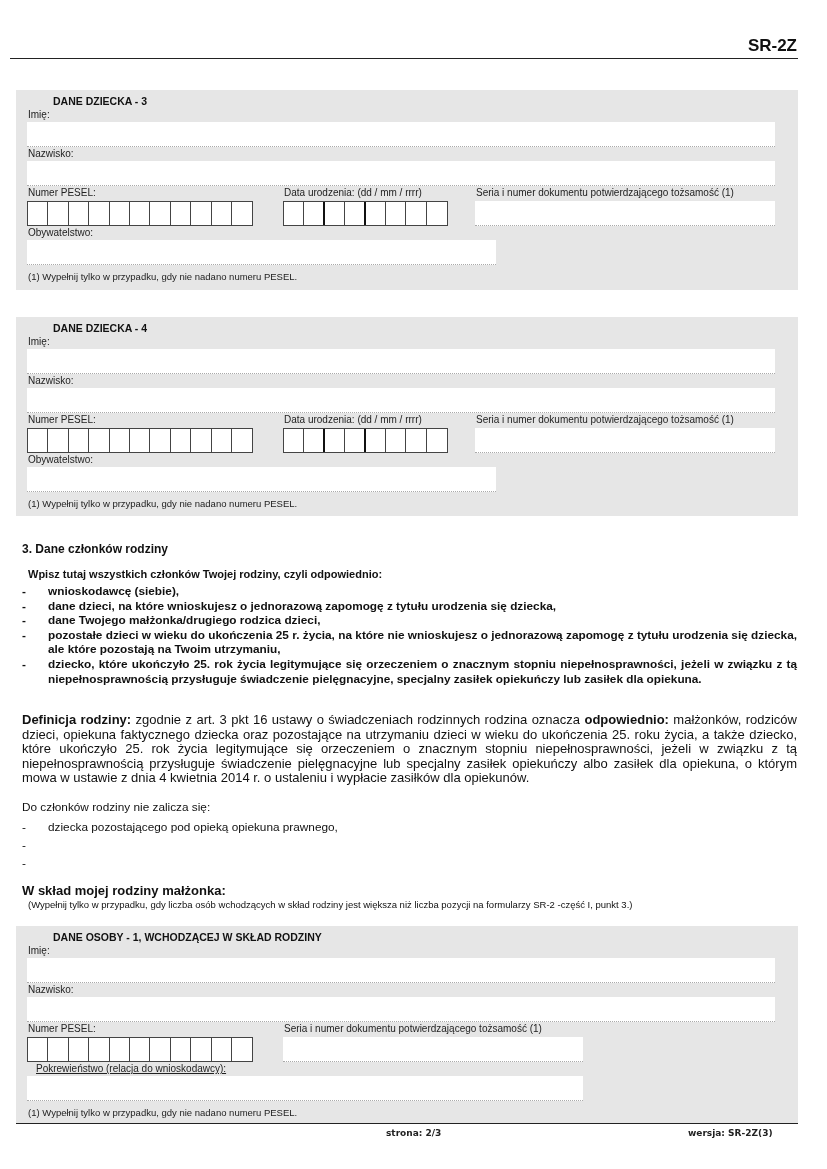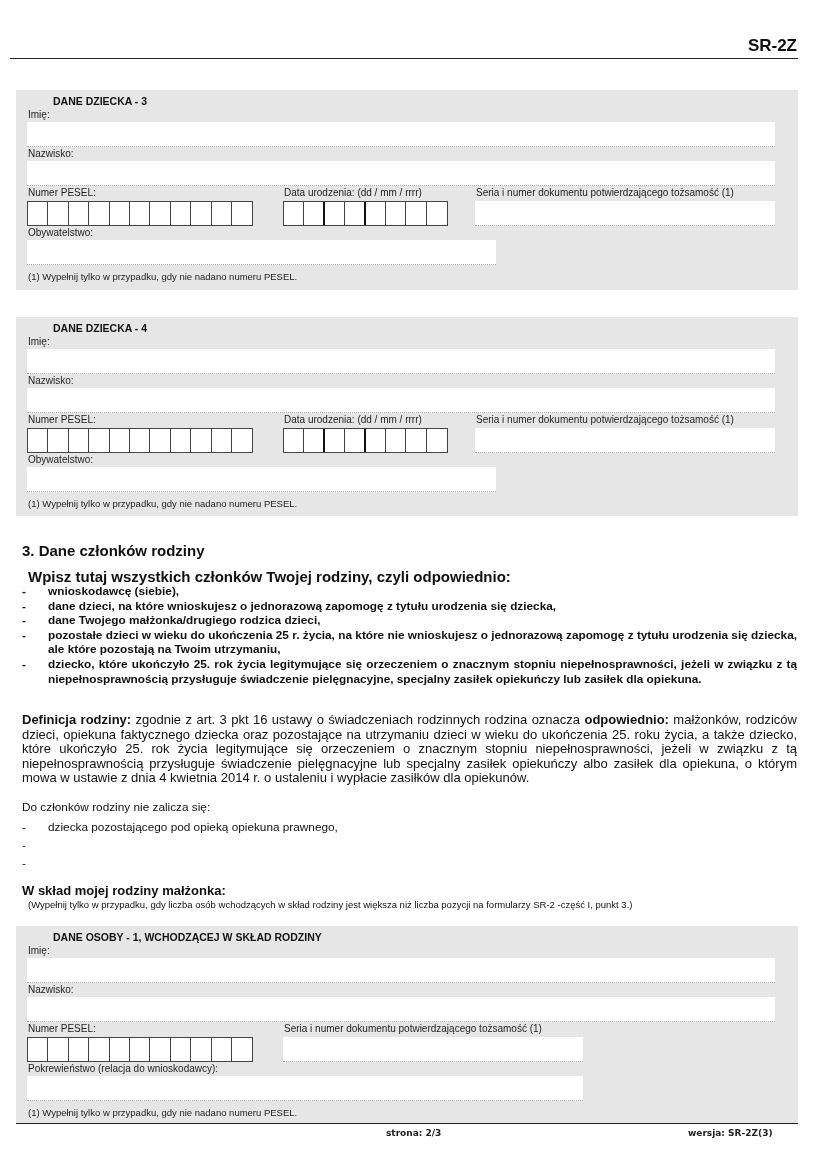--- a/index.html
+++ b/index.html
@@ -11,22 +11,22 @@
   .panel { position: absolute; left: 16px; width: 782px; background: #e6e6e6; }
   .panel-title { position: absolute; left: 10px; top: 5px; font-size: 10.5px; font-weight: bold; padding-left: 27px; }
   .lbl { position: absolute; font-size: 10px; color: #222; }
   .field { position: absolute; background: #fff; border-bottom: 1px dotted #aaa; }
   .boxes { position: absolute; display: flex; background: #fff; border: 1px solid #444; height: 23px; }
   .boxes .cell { width: 20.4px; height: 23px; border-right: 1px solid #444; box-sizing: border-box; }
   .boxes .cell:last-child { border-right: none; }
   .boxes .cell.thick { border-right: 2px solid #111; }
   .note { position: absolute; font-size: 9.5px; color: #222; }
 
-  .section-title { left: 22px; top: 542px; font-size: 15px; font-weight: bold; }
-  .intro { left: 28px; top: 568px; font-size: 15px; font-weight: bold; }
+  .section-title { left: 22px; top: 542px; font-size: 12px; font-weight: bold; }
+  .intro { left: 28px; top: 568px; font-size: 11px; font-weight: bold; }
   .blist { left: 22px; top: 584px; width: 775px; font-size: 11.8px; font-weight: bold; line-height: 14.6px; }
   .blist .row { display: flex; }
   .blist .dash { width: 26px; flex: none; }
   .blist .txt { flex: 1; text-align: justify; }
   .def { left: 22px; top: 713px; width: 775px; font-size: 13px; line-height: 14.6px; text-align: justify; }
   .excl-title { left: 22px; top: 800px; font-size: 11.8px; }
   .elist { left: 22px; top: 818px; font-size: 11.8px; line-height: 18px; }
   .elist .row { display: flex; }
   .elist .dash { width: 26px; flex: none; }
   .skladh { left: 22px; top: 883px; font-size: 13px; font-weight: bold; }
@@ -176,20 +176,20 @@
       <div class="cell"></div>
       <div class="cell"></div>
       <div class="cell"></div>
       <div class="cell"></div>
       <div class="cell"></div>
       <div class="cell"></div>
       <div class="cell"></div>
   </div>
   <div class="lbl" style="left:268px;top:97px;">Seria i numer dokumentu potwierdzającego tożsamość (1)</div>
   <div class="field" style="left:267px;top:111px;width:300px;height:24px;"></div>
-  <div class="lbl" style="left:12px;top:137px;">Pokrewieństwo (relacja do wnioskodawcy):</div>
+  <div class="lbl" style="left:20px;top:137px;text-decoration:underline;">Pokrewieństwo (relacja do wnioskodawcy):</div>
   <div class="field" style="left:11px;top:150px;width:556px;height:24px;"></div>
   <div class="note" style="left:12px;top:181px;">(1) Wypełnij tylko w przypadku, gdy nie nadano numeru PESEL.</div>
 </div>
 
 <div class="abs bottom-rule"></div>
 <div class="abs footer" style="left:386px;">strona: 2/3</div>
 <div class="abs footer" style="left:688px;">wersja: SR-2Z(3)</div>
 
 </body></html>

